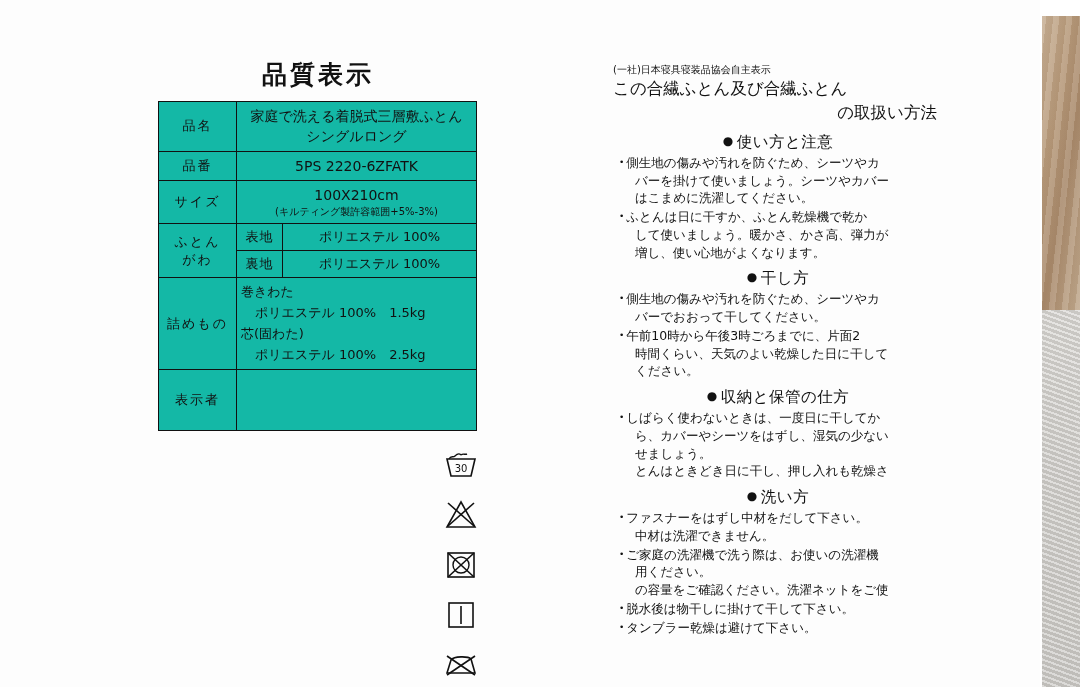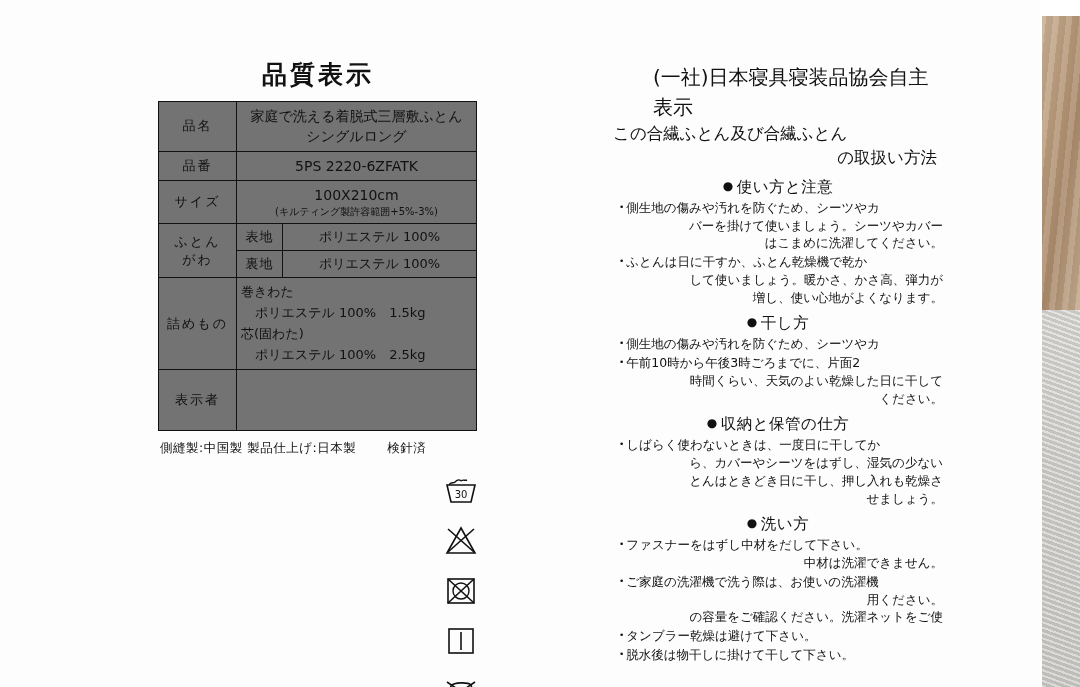--- a/index.html
+++ b/index.html
@@ -78,21 +78,21 @@
     font-weight: bold;
     letter-spacing: 3px;
     color: #111;
     margin-bottom: 10px;
     font-family: "DejaVu Sans", sans-serif;
   }
   table.spec {
     border-collapse: collapse;
     width: 318px;
     table-layout: fixed;
-    background: #737373;
+    background: #14b8a6;
     padding-left: 16px;
   }
   table.spec td {
     border: 1px solid #111;
     padding: 4px 4px;
     font-size: 13px;
     color: #111;
     font-family: "DejaVu Sans", sans-serif;
     vertical-align: middle;
   }
@@ -156,24 +156,23 @@
   
   .care-panel {
     position: absolute;
     left: 613px;
     top: 62px;
     width: 330px;
     color: #111;
     font-family: "DejaVu Sans", sans-serif;
   }
   .care-head-1 {
-    font-size: 20px;
+    font-size: 10px;
     letter-spacing: 0px;
     line-height: 1.5;
-    margin-left: 40px;
   }
   .care-head-2 {
     font-size: 16.5px;
     line-height: 1.45;
   }
   .care-head-3 {
     font-size: 16.5px;
     line-height: 1.45;
     text-align: right;
     padding-right: 6px;
@@ -203,21 +202,20 @@
   }
   .item .dot {
     font-size: 9px;
     vertical-align: 2px;
     margin-right: 2px;
   }
   .item .cont {
     display: block;
     text-indent: 0;
     padding-left: 8px;
-    text-align: right;
   }
 </style>
 </head>
 <body>
 
 <div class="page">
 
   <div class="label-panel">
     <div class="label-title">品質表示</div>
 
@@ -269,27 +267,20 @@
             <div class="fill-indent">ポリエステル 100%　2.5kg</div>
           </td>
         </tr>
         <tr>
           <td class="hdr blank">表示者</td>
           <td class="val blank" colspan="2"></td>
         </tr>
       </tbody>
     </table>
 
-    <div class="footer-line">
-      <span>側縫製:中国製</span>
-      <span> </span>
-      <span>製品仕上げ:日本製</span>
-      <span class="gap"></span>
-      <span>検針済</span>
-    </div>
 
     <div class="symbols">
 
       <div class="sym">
         <svg width="34" height="34" viewBox="0 0 34 34">
           <path d="M3 12 L31 12 L27 29 L7 29 Z" fill="none" stroke="#111" stroke-width="1.6"></path>
           <path d="M5 12 c2-4 4-1 6-3 s4-3 6-1" fill="none" stroke="#111" stroke-width="1.4"></path>
           <path d="M17 8 c2-2 4 0 6-1" fill="none" stroke="#111" stroke-width="1.4"></path>
           <text x="17" y="25" font-size="10" font-family="DejaVu Sans, sans-serif" text-anchor="middle" fill="#111">30</text>
         </svg>
@@ -357,47 +348,48 @@
       </div>
       <div class="item"><span class="dot">•</span><span>ふとんは日に干すか、ふとん乾燥機で乾か</span>
         <span class="cont">して使いましょう。暖かさ、かさ高、弾力が</span>
         <span class="cont">増し、使い心地がよくなります。</span>
       </div>
     </div>
 
     <div class="sec">
       <div class="sec-title"><span class="bul">●</span><span>干し方</span></div>
       <div class="item"><span class="dot">•</span><span>側生地の傷みや汚れを防ぐため、シーツやカ</span>
+        <span class="cont">バーでおおって干してください。</span>
       </div>
       <div class="item"><span class="dot">•</span><span>午前10時から午後3時ごろまでに、片面2</span>
         <span class="cont">時間くらい、天気のよい乾燥した日に干して</span>
         <span class="cont">ください。</span>
       </div>
     </div>
 
     <div class="sec">
       <div class="sec-title"><span class="bul">●</span><span>収納と保管の仕方</span></div>
       <div class="item"><span class="dot">•</span><span>しばらく使わないときは、一度日に干してか</span>
         <span class="cont">ら、カバーやシーツをはずし、湿気の少ない</span>
+        <span class="cont">せましょう。</span>
         <span class="cont">とんはときどき日に干し、押し入れも乾燥さ</span>
-        <span class="cont">せましょう。</span>
       </div>
     </div>
 
     <div class="sec">
       <div class="sec-title"><span class="bul">●</span><span>洗い方</span></div>
       <div class="item"><span class="dot">•</span><span>ファスナーをはずし中材をだして下さい。</span>
         <span class="cont">中材は洗濯できません。</span>
       </div>
       <div class="item"><span class="dot">•</span><span>ご家庭の洗濯機で洗う際は、お使いの洗濯機</span>
         <span class="cont">用ください。</span>
         <span class="cont">の容量をご確認ください。洗濯ネットをご使</span>
       </div>
+      <div class="item"><span class="dot">•</span><span>脱水後は物干しに掛けて干して下さい。</span></div>
       <div class="item"><span class="dot">•</span><span>タンブラー乾燥は避けて下さい。</span></div>
-      <div class="item"><span class="dot">•</span><span>脱水後は物干しに掛けて干して下さい。</span></div>
     </div>
   </div>
 
   <div class="edge-strip">
     <div class="edge-wood"></div>
     <div class="edge-carpet"></div>
     <div class="edge-strip-white-top"></div>
   </div>
 
 </div>

